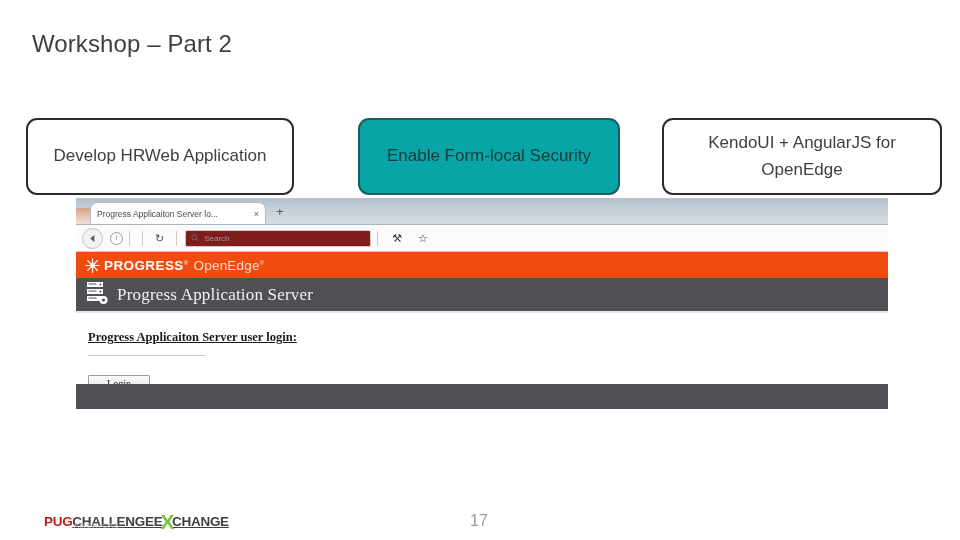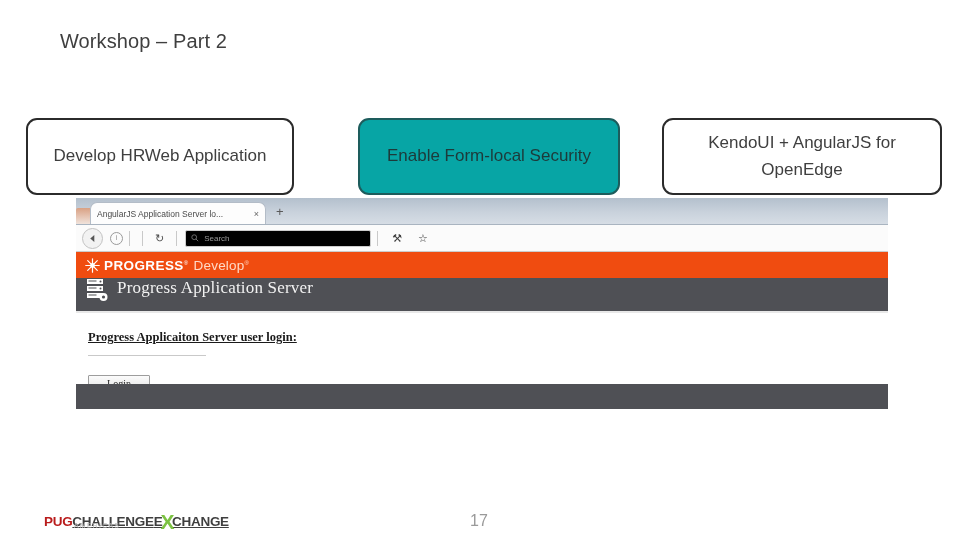--- a/index.html
+++ b/index.html
@@ -12,23 +12,23 @@
     height: 540px;
     position: relative;
     overflow: hidden;
     font-family: "Liberation Sans", sans-serif;
     color: #404040;
   }
 
   
   .slide-title {
     position: absolute;
-    left: 60px;
+    left: 32px;
     top: 30px;
-    font-size: 20px;
+    font-size: 24px;
     color: #3f3f3f;
     letter-spacing: 0.1px;
     white-space: nowrap;
   }
 
   
   .agenda-row {
     position: absolute;
     left: 22px;
     top: 118px;
@@ -165,21 +165,21 @@
   .reload-icon {
     flex: none;
     font-size: 11px;
     color: #4a4a4a;
     padding: 0 6px;
   }
   .searchbox {
     flex: none;
     width: 186px;
     height: 17px;
-    background: #000000;
+    background: #7f1d1d;
     border: 1px solid #ccc;
     border-radius: 2px;
     display: flex;
     align-items: center;
     padding: 0 5px;
     box-sizing: border-box;
     margin-left: 2px;
   }
   .search-icon { font-size: 8px; color: #6f6f6f; }
   .search-ph { font-size: 8px; color: #9b9b9b; margin-left: 5px; }
@@ -218,20 +218,21 @@
     color: #ffd9c6;
     margin-left: 5px;
     letter-spacing: 0.2px;
   }
 
   
   .pas-bar {
     height: 35px;
     background: #4f5055;
     display: flex;
+    align-items: center;
     padding-left: 10px;
     box-sizing: border-box;
     border-bottom: 2px solid #e8e8e8;
   }
   .pas-icon { flex: none; margin-right: 9px; }
   .pas-title {
     font-family: "Liberation Serif", serif;
     font-size: 17px;
     color: #f2f2f2;
     letter-spacing: 0.2px;
@@ -334,21 +335,21 @@
   <div class="agenda-box b2">
     <span>Enable Form-local Security</span>
   </div>
 </div>
 
 <div class="browser">
 
   <div class="tabstrip">
     <div class="tab-left-nub"></div>
     <div class="tab">
-      <span class="tab-title">AngularJS Application Server lo...</span>
+      <span class="tab-title">Progress Applicaiton Server lo...</span>
       <span class="tab-close">×</span>
     </div>
     <div class="tab-new">+</div>
   </div>
 
   <div class="urlbar">
     <div class="nav-back">
       <svg width="9" height="9" viewBox="0 0 10 10">
         <path d="M7 1 L2.5 5 L7 9 Z" fill="#565656"></path>
       </svg>
@@ -376,21 +377,21 @@
         <g stroke="#ffffff" stroke-width="1.6" stroke-linecap="round">
           <line x1="10" y1="1" x2="10" y2="19"></line>
           <line x1="1" y1="10" x2="19" y2="10"></line>
           <line x1="3.6" y1="3.6" x2="16.4" y2="16.4"></line>
           <line x1="16.4" y1="3.6" x2="3.6" y2="16.4"></line>
         </g>
         <circle cx="10" cy="10" r="3.2" fill="#ffffff"></circle>
       </svg>
     </span>
     <span class="pg-name"><span>PROGRESS</span><span class="pg-reg">®</span></span>
-    <span class="pg-product"><span>Develop</span><span class="pg-reg">®</span></span>
+    <span class="pg-product"><span>OpenEdge</span><span class="pg-reg">®</span></span>
   </div>
 
   <div class="pas-bar">
     <span class="pas-icon">
       <svg width="22" height="24" viewBox="0 0 22 24">
         <rect x="1" y="1" width="16" height="5" fill="#ffffff"></rect>
         <rect x="1" y="8" width="16" height="5" fill="#ffffff"></rect>
         <rect x="1" y="15" width="16" height="5" fill="#ffffff"></rect>
         <rect x="2.5" y="2.5" width="8" height="1" fill="#4f5055"></rect>
         <rect x="2.5" y="9.5" width="8" height="1" fill="#4f5055"></rect>

